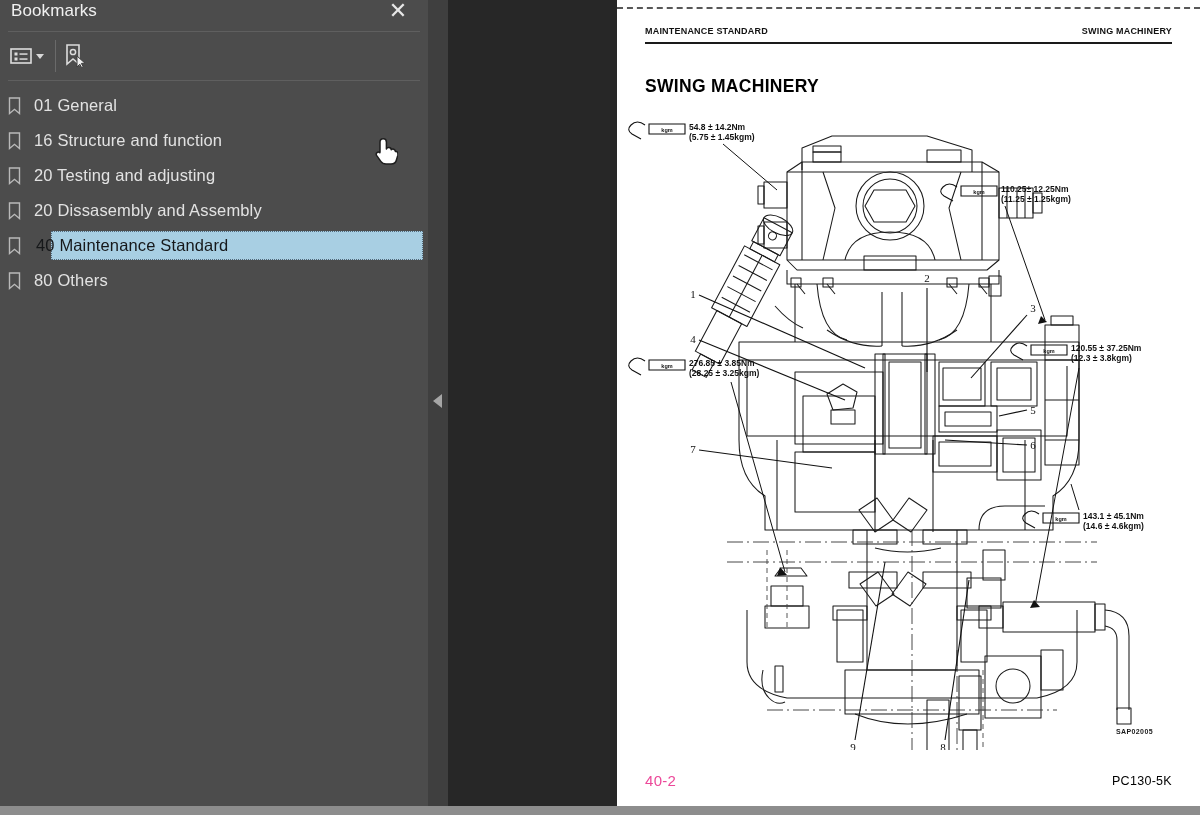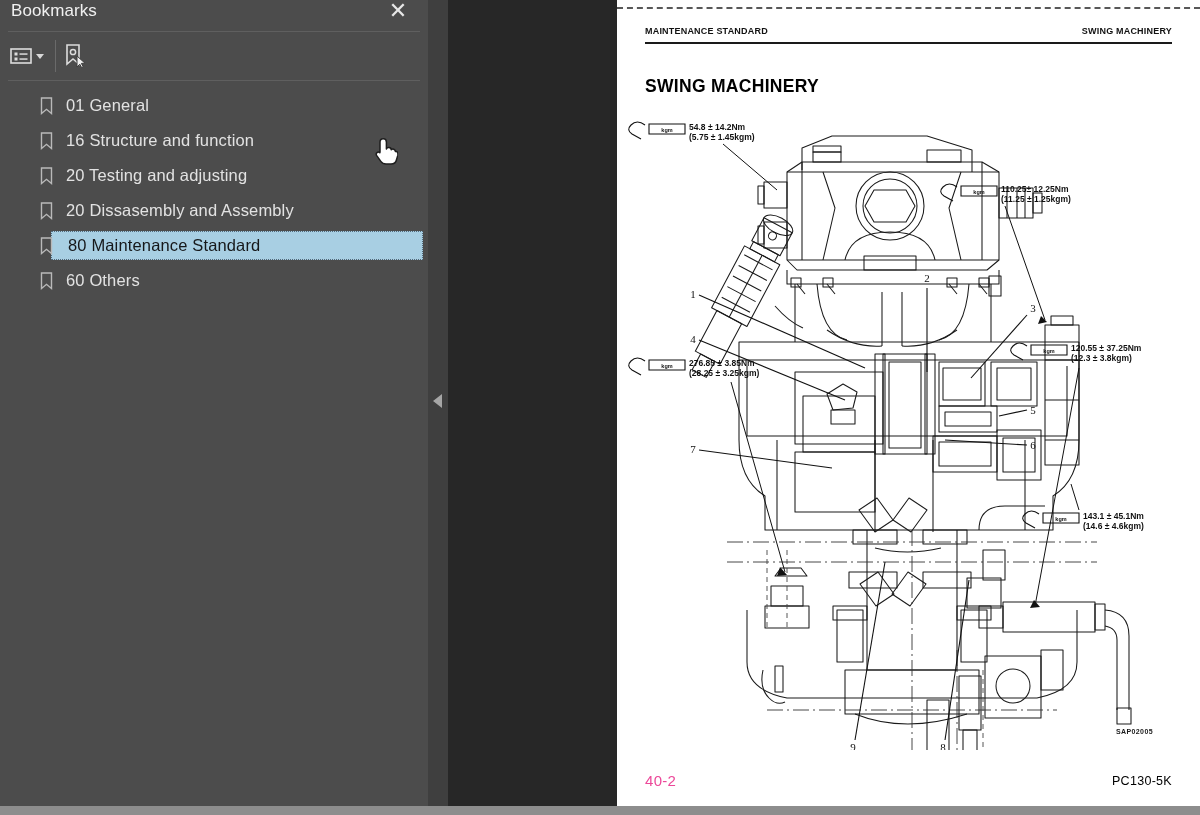--- a/index.html
+++ b/index.html
@@ -50,21 +50,21 @@
     border-left:4px solid transparent; border-right:4px solid transparent;
     border-top:5px solid #d8d8d8;
   }
 
   
   #bookmark-list{
     position:absolute; left:0; top:88px; width:428px;
   }
   .bm-row{
     position:relative; height:35px; display:flex; align-items:center;
-    cursor:pointer; padding-left:40px;text-align:right;
+    cursor:pointer; padding-left:8px;text-align:right;
   }
   .bm-ico{ width:26px; flex:0 0 26px; display:flex; align-items:center; }
   .bm-label{
     font-size:16.5px; color:#e2e2e2; white-space:nowrap;
     letter-spacing:.15px;
   }
   .bm-row.selected .bm-hl{
     position:absolute; left:51px; right:5px; top:3px; bottom:3px;
     background:#a8cfe3; border:1px dotted #53697a;
   }
@@ -210,30 +210,30 @@
       <span class="bm-label">20 Dissasembly and Assembly</span>
     </div>
 
     <div class="bm-row selected">
       <span class="bm-hl"></span>
       <span class="bm-ico">
         <svg width="13" height="18" viewBox="0 0 13 18">
             <path d="M1.5 1 H11.5 V16.5 L6.5 12.3 L1.5 16.5 Z" fill="none" stroke="#b9b9b9" stroke-width="1.4"></path>
           </svg>
       </span>
-      <span class="bm-label">80 Maintenance Standard</span>
+      <span class="bm-label">40 Maintenance Standard</span>
     </div>
 
     <div class="bm-row">
       <span class="bm-ico">
         <svg width="13" height="18" viewBox="0 0 13 18">
             <path d="M1.5 1 H11.5 V16.5 L6.5 12.3 L1.5 16.5 Z" fill="none" stroke="#b9b9b9" stroke-width="1.4"></path>
           </svg>
       </span>
-      <span class="bm-label">60 Others</span>
+      <span class="bm-label">80 Others</span>
     </div>
 
   </div>
 </div>
 
 <div id="splitter">
   <div id="splitter-arrow"></div>
 </div>
 
 <div id="viewer-backdrop"></div>

